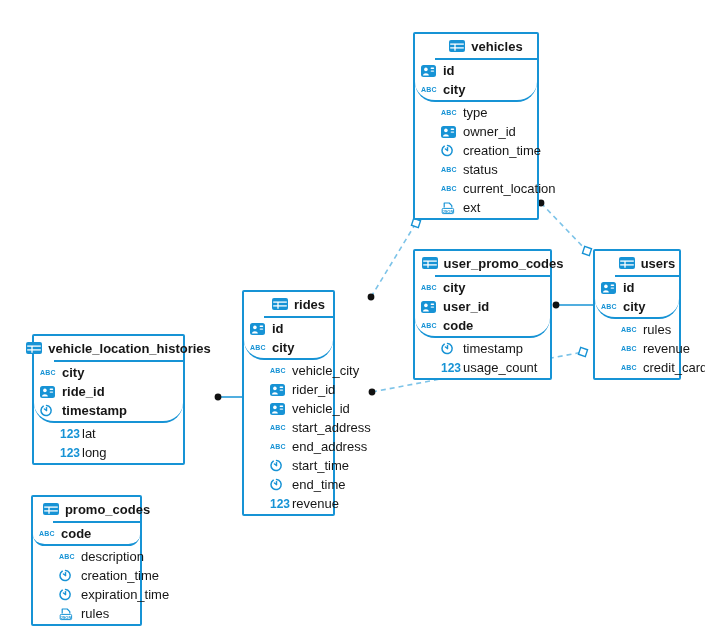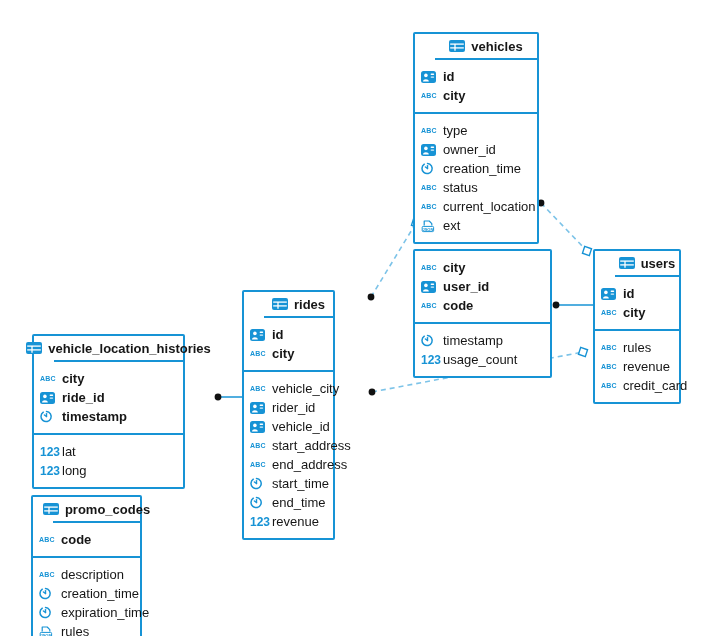--- a/index.html
+++ b/index.html
@@ -22,23 +22,23 @@
   }
   .card-header{
     display:flex;align-items:center;justify-content:center;gap:6px;
     height:24px;
     border-bottom:2px solid var(--accent);
     font-size:13px;font-weight:700;
     padding:0 20px;
     white-space:nowrap;
     margin-left:20px;
   }
-  .section{padding:7px 0;}
+  .section{padding:1px 0;border-radius:20px;}
   .section.keys{border-bottom:2px solid var(--accent);}
-  .section:last-child{border-bottom:none;}
+  .section:last-child{border-bottom:none;margin-left:20px;}
   .field-row{
     display:flex;align-items:center;gap:5px;
     height:19px;
     padding:0 6px;
     font-size:13px;
     white-space:nowrap;
   }
   .field-row.key{font-weight:700;}
   .type-icon{
     width:17px;flex:0 0 17px;
@@ -159,20 +159,31 @@
               <path d="M3.2 6.5 V2 h5 l2.6 2.6 V6.5" fill="none" stroke="#1793d5" stroke-width="1.2" stroke-linejoin="round"></path>
               <rect x="1.2" y="7.4" width="11.4" height="5.2" rx="1" fill="#fff" stroke="#1793d5" stroke-width="1"></rect>
               <text x="6.9" y="11.6" font-size="4" font-weight="700" fill="#1793d5" text-anchor="middle" font-family="Liberation Sans, sans-serif">JSON</text>
             </svg>
           </span>
           <span>ext</span>
         </div>
       </div>
     </div>
     <div class="table-card" style="left: 413px; top: 249px; width: 139px;">
+      <div class="card-header">
+        <span class="hdr-icon">
+          <svg width="16" height="12" viewBox="0 0 16 12">
+            <rect width="16" height="12" rx="2" fill="#1793d5"></rect>
+            <line x1="1.2" y1="4.1" x2="14.8" y2="4.1" stroke="#fff" stroke-width="1.3"></line>
+            <line x1="1.2" y1="7.9" x2="14.8" y2="7.9" stroke="#fff" stroke-width="1.3"></line>
+            <line x1="6" y1="4.1" x2="6" y2="10.8" stroke="#fff" stroke-width="1.3"></line>
+          </svg>
+        </span>
+        <span>user_promo_codes</span>
+      </div>
       <div class="section keys">
         <div class="field-row key">
           <span class="type-icon">
             <span class="type-text">ABC</span>
           </span>
           <span>city</span>
         </div>
         <div class="field-row key">
           <span class="type-icon">
             <svg width="15" height="12" viewBox="0 0 15 12">

